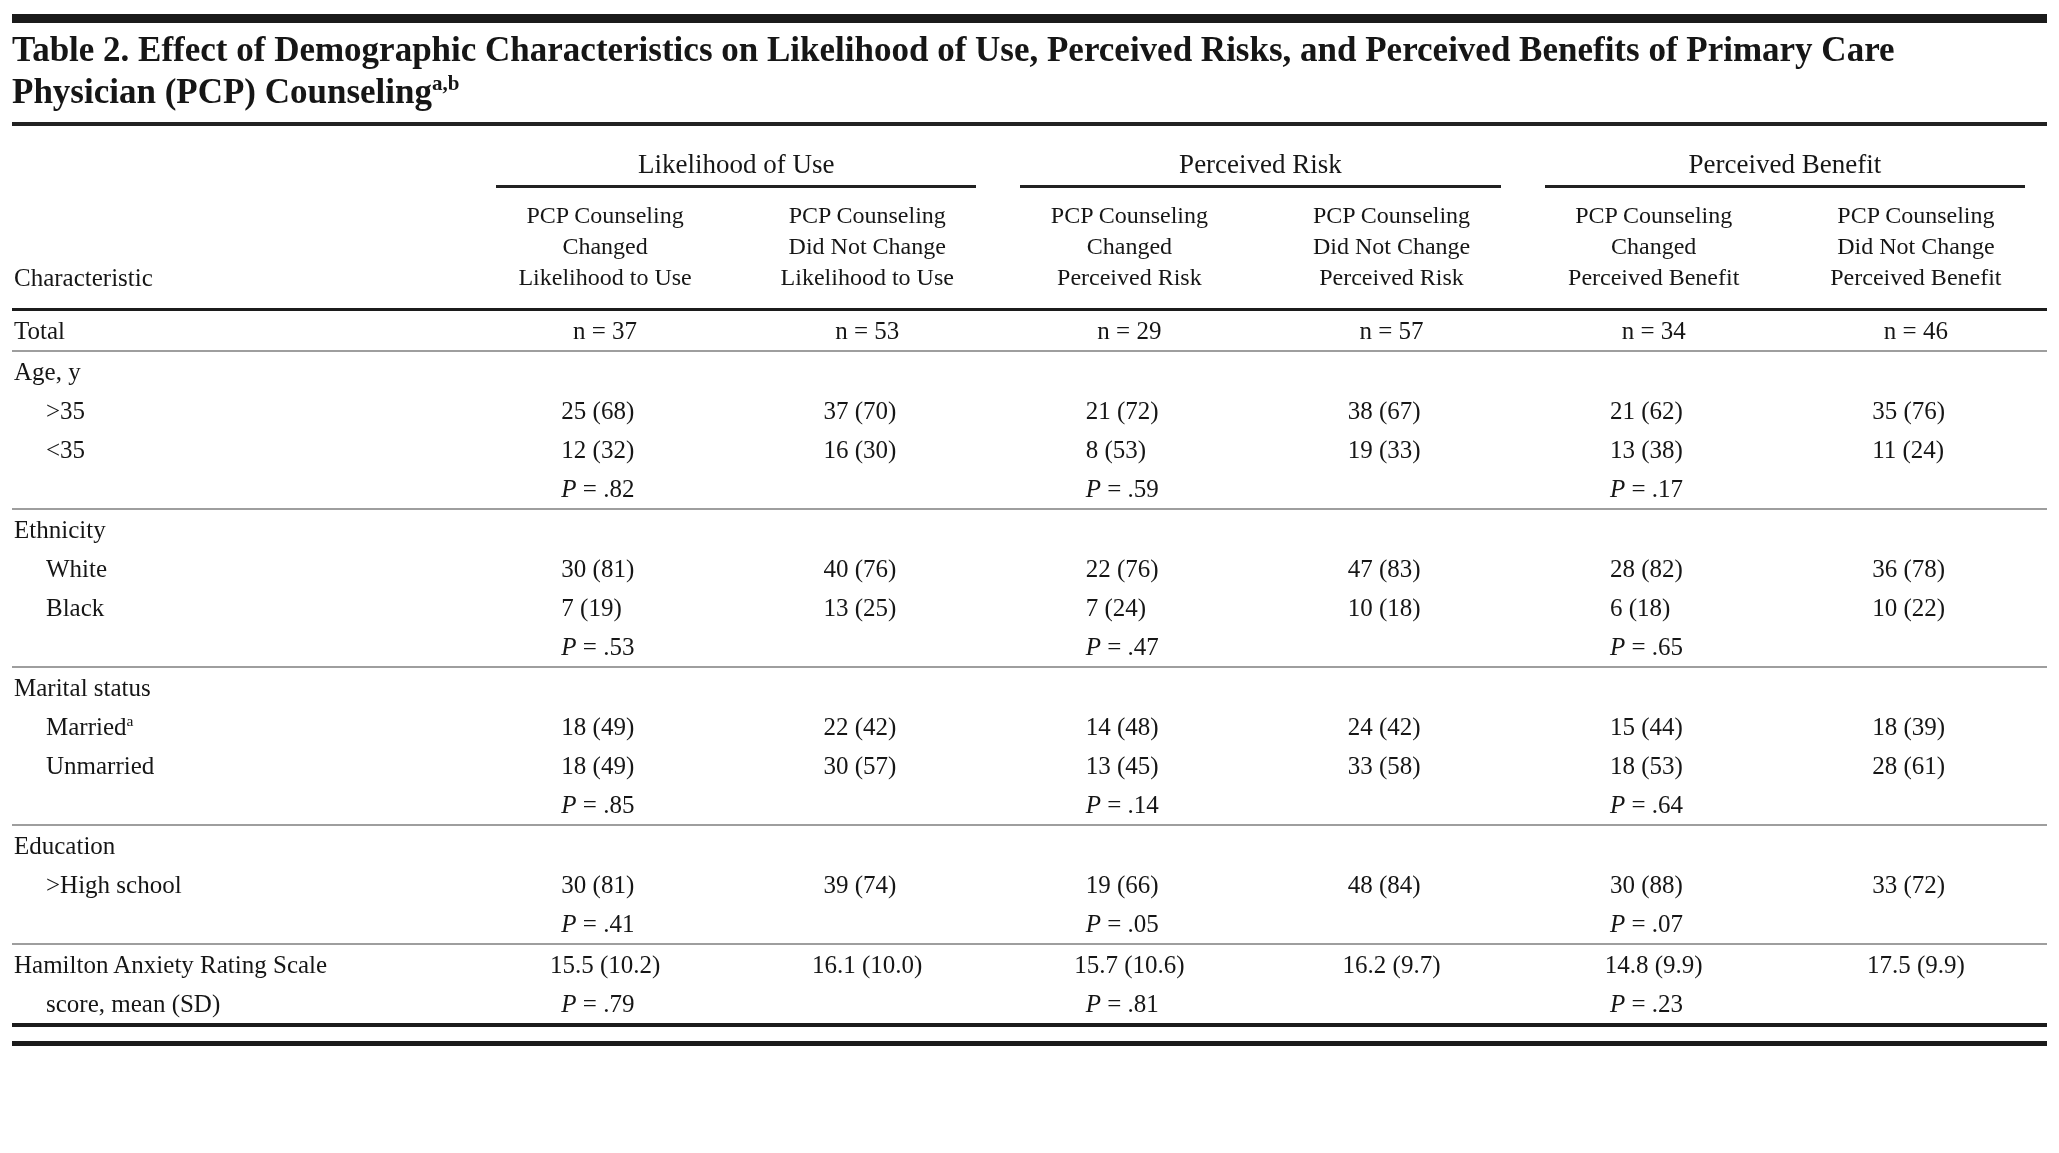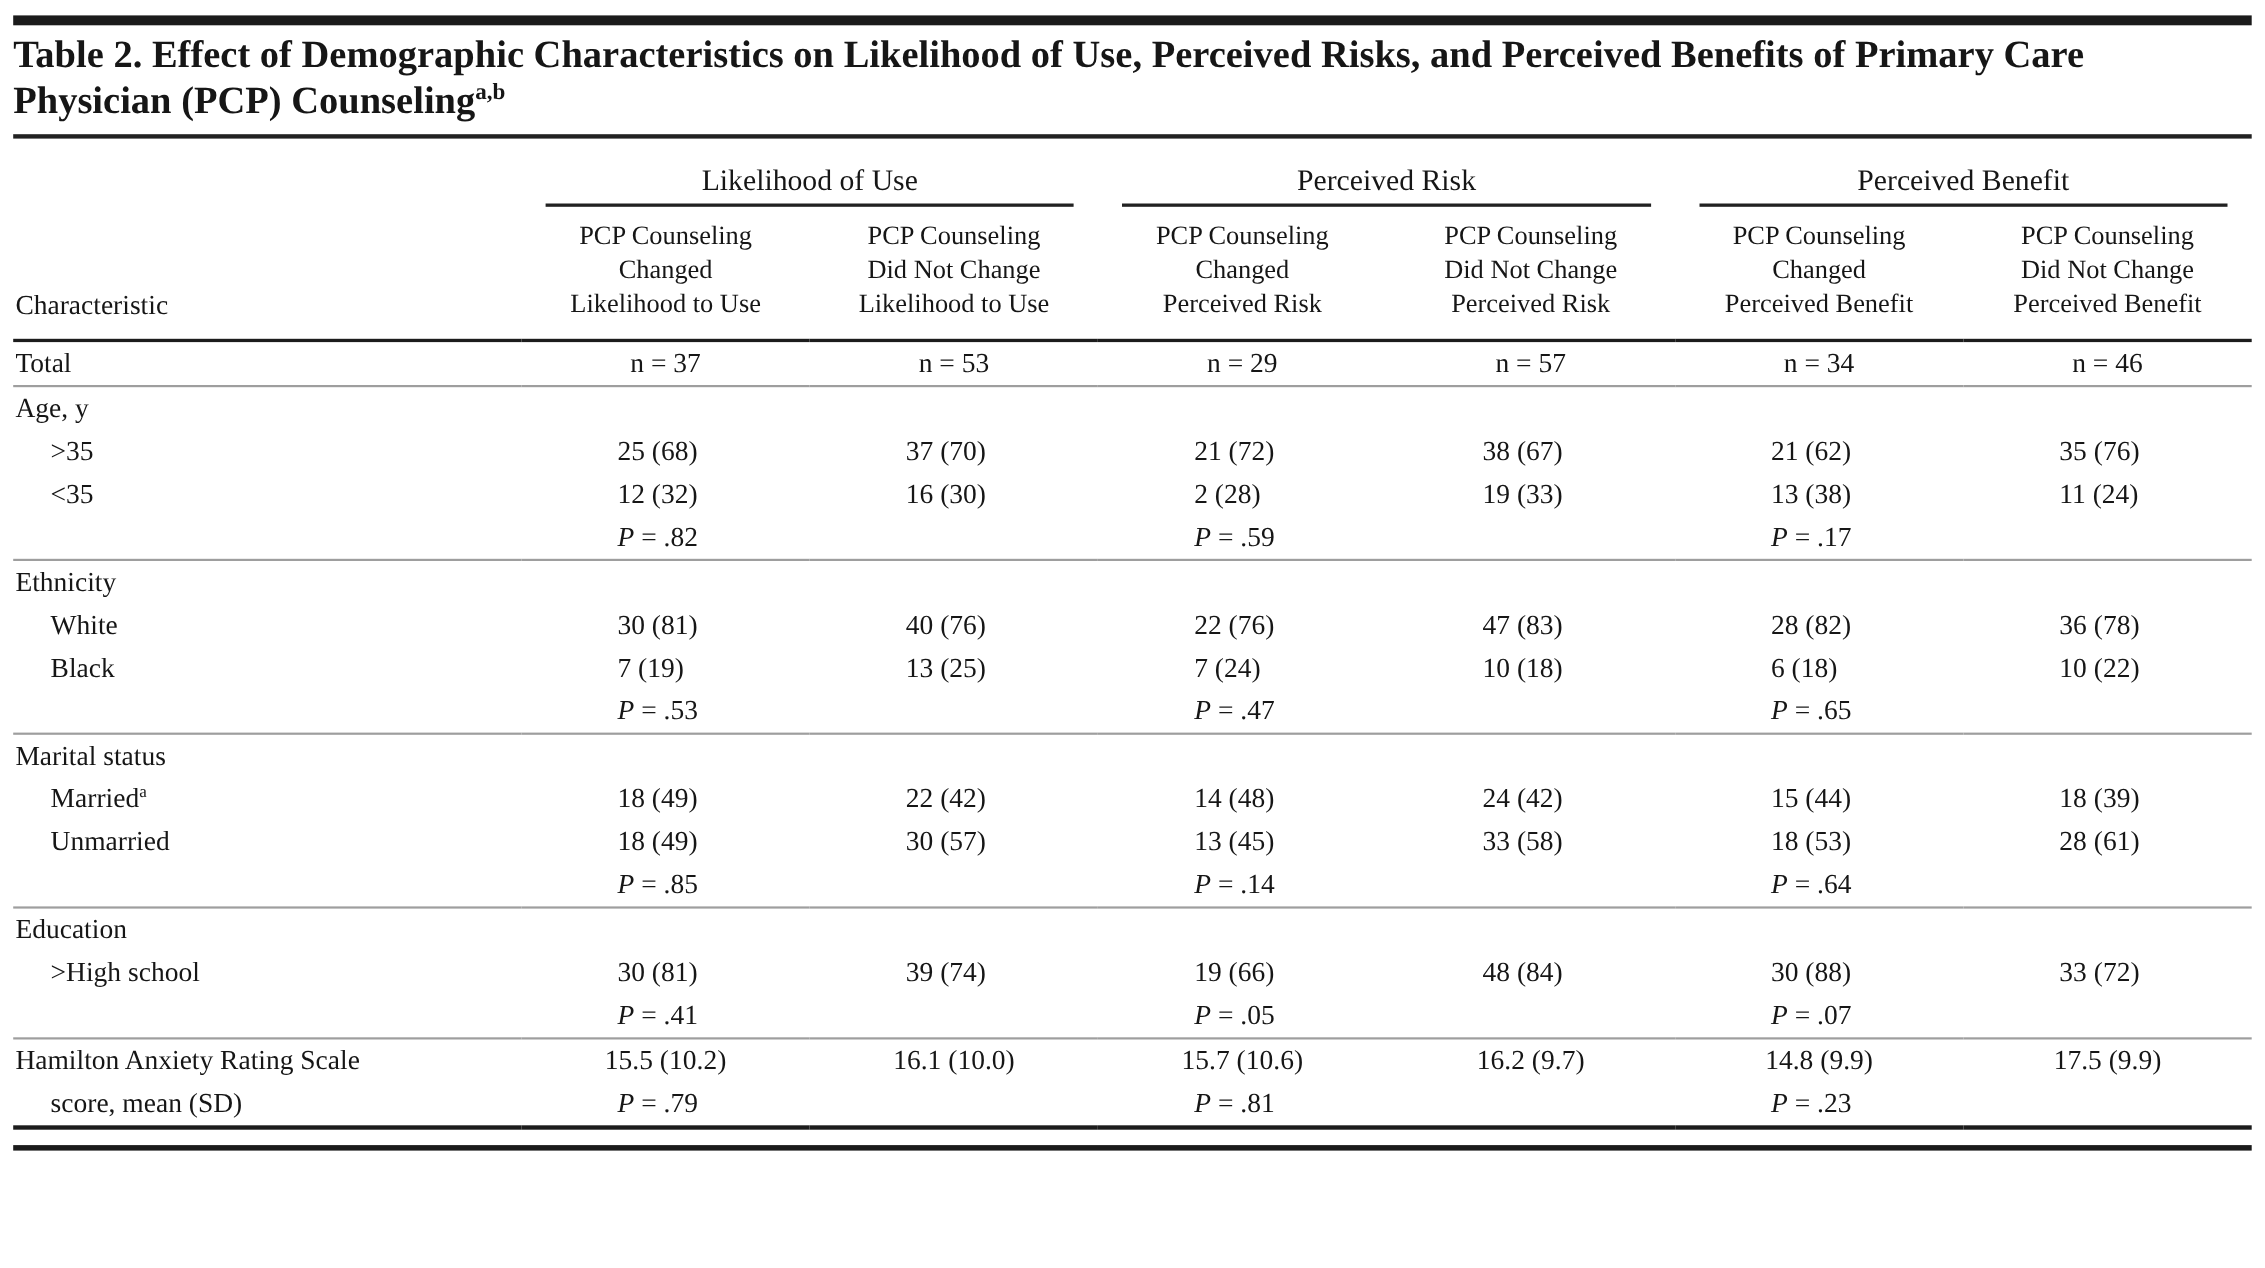--- a/index.html
+++ b/index.html
@@ -128,21 +128,21 @@
           <td class="num"><span class="val">37 (70)</span></td>
           <td class="num"><span class="val">21 (72)</span></td>
           <td class="num"><span class="val">38 (67)</span></td>
           <td class="num"><span class="val">21 (62)</span></td>
           <td class="num"><span class="val">35 (76)</span></td>
         </tr>
         <tr class="data-row">
           <th class="row-label sub-label">&lt;35</th>
           <td class="num"><span class="val">12 (32)</span></td>
           <td class="num"><span class="val">16 (30)</span></td>
-          <td class="num"><span class="val">2 (28)</span></td>
+          <td class="num"><span class="val">8 (53)</span></td>
           <td class="num"><span class="val">19 (33)</span></td>
           <td class="num"><span class="val">13 (38)</span></td>
           <td class="num"><span class="val">11 (24)</span></td>
         </tr>
         <tr class="p-row section-end">
           <th class="row-label"></th>
           <td class="p-cell"><span class="pval">P = .82</span></td>
           <td class="p-cell"></td>
           <td class="p-cell"><span class="pval">P = .59</span></td>
           <td class="p-cell"></td>

